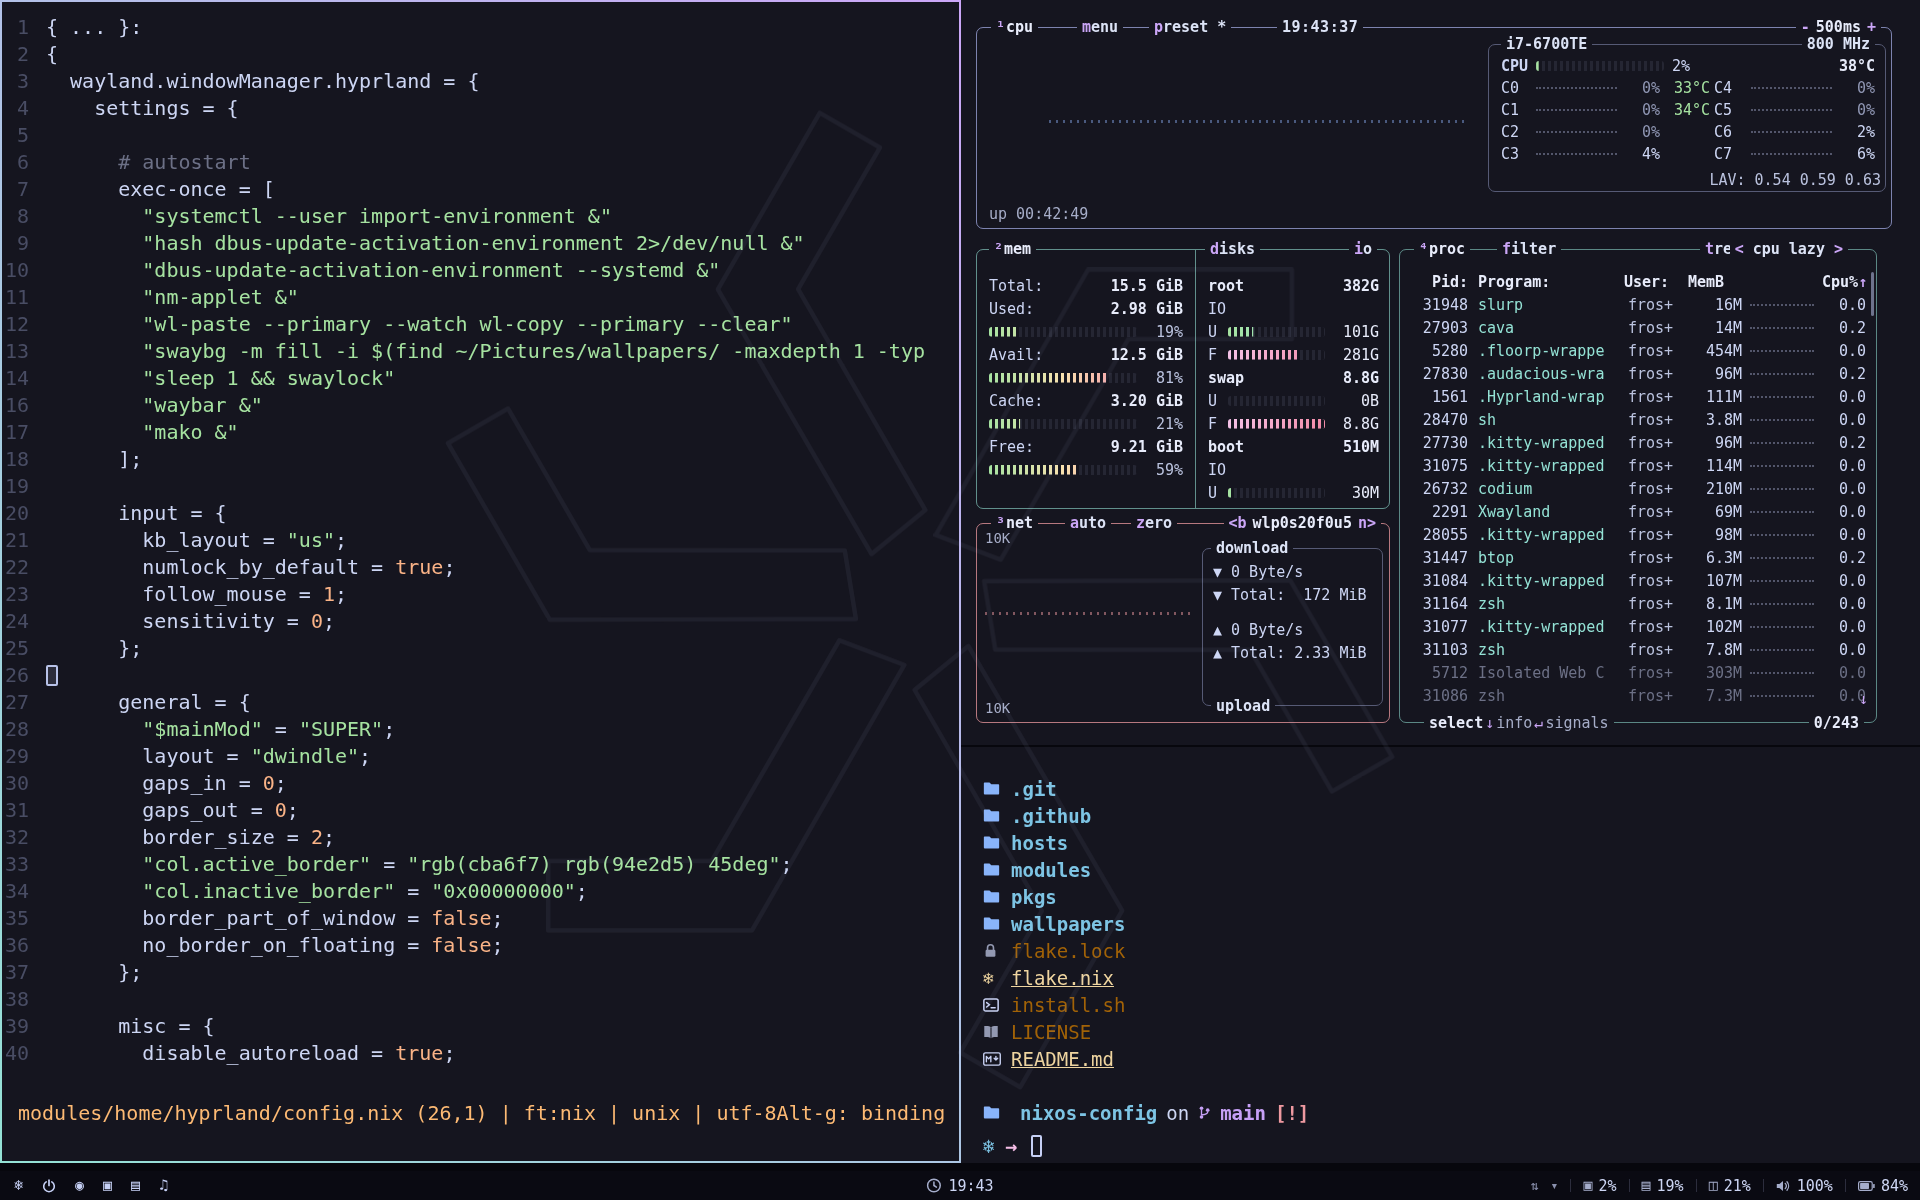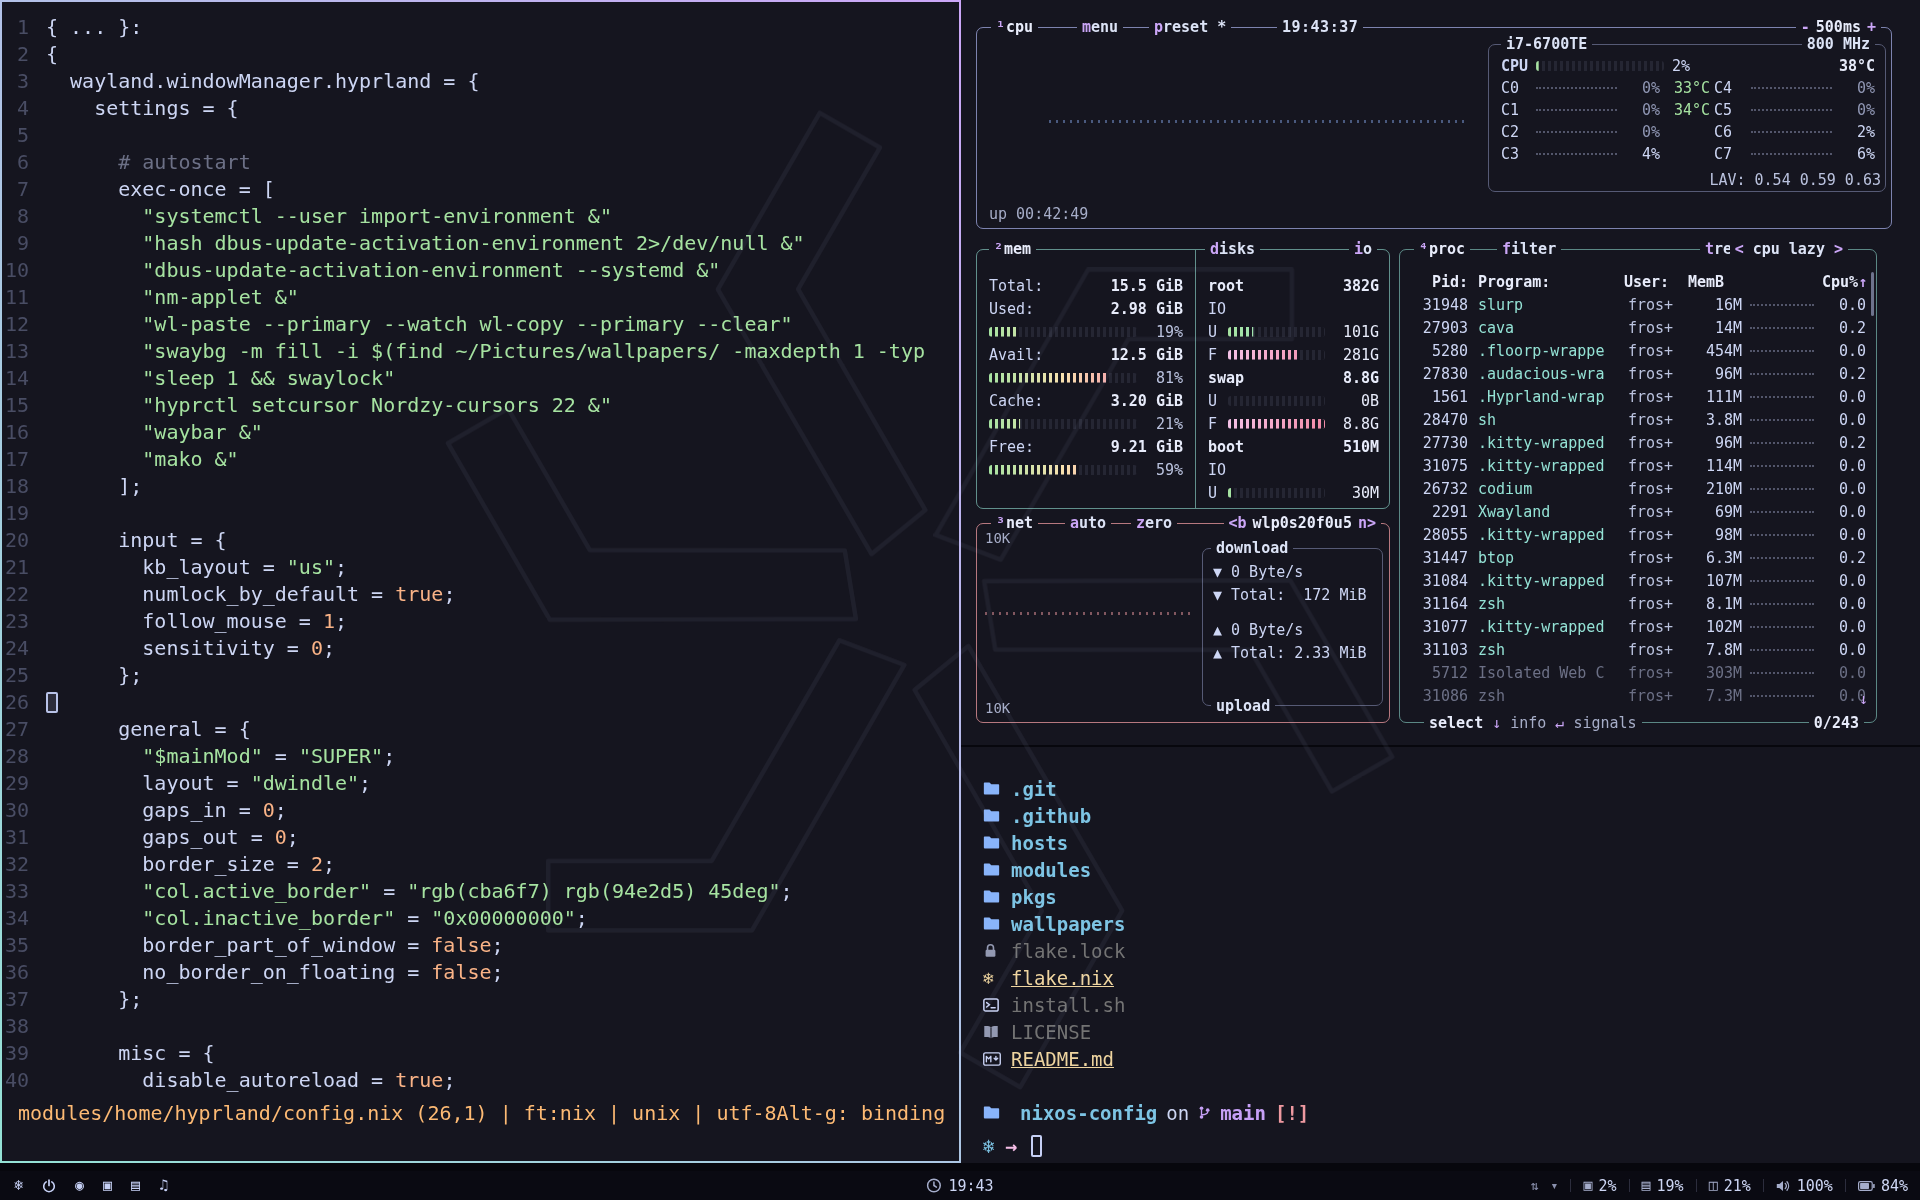--- a/index.html
+++ b/index.html
@@ -86,33 +86,33 @@
 .phead .h-cpu{text-align:right}
 .prows{position:absolute;left:12px;right:10px;top:43px;bottom:8px;overflow:hidden}
 .prow{display:grid;grid-template-columns:56px 156px 64px 54px 1fr 44px;height:23px;align-items:center}
 .c-pid{text-align:right;color:#cdd6f4}
 .c-name{padding-left:10px;color:#94e2d5;overflow:hidden;white-space:pre}
 .c-user{color:#bac2de;padding-left:4px}
 .c-mem{text-align:right;color:#cdd6f4}
 .c-cpu{text-align:right;color:#cdd6f4}
 .c-dots{margin:0 8px}
 .prow.pdim .c-pid,.prow.pdim .c-name,.prow.pdim .c-user,.prow.pdim .c-mem,.prow.pdim .c-cpu{color:#6c7086}
-.pfoot{position:absolute;bottom:-11px;left:24px;background:#15151f;padding:0 5px;display:flex;gap:9px;line-height:20px}
+.pfoot{position:absolute;bottom:-11px;left:24px;background:#15151f;padding:0 5px;display:flex;gap:2px;line-height:20px}
 .pfoot .fsel{font-weight:bold;color:#e8ecfb}
 .pfoot .fdim{color:#a6adc8}
 .pcount{position:absolute;bottom:-11px;right:12px;background:#15151f;padding:0 5px;font-weight:bold;color:#e8ecfb;line-height:20px}
 .parrow-down{position:absolute;right:8px;bottom:14px;color:#cba6f7}
 .pthumb{position:absolute;top:22px;right:2px;width:3px;height:44px;background:#6e738d;border-radius:2px}
 
 
 .term-win{left:961px;top:745px;width:959px;height:418px;border-top:2px solid #07070d;padding:28px 0 0 22px;font-size:19px}
 .frow{display:flex;align-items:center;height:27px}
 .ficon{display:inline-flex;width:28px;align-items:center;font-size:17px}
 .fname.dir{color:#7dc4e4;font-weight:bold}
-.fname.file{color:#737373}
+.fname.file{color:#a16207}
 .fname.mod{color:#eed49f;text-decoration:underline}
 .spacer27{height:27px}
 .prompt-line{display:flex;align-items:center;height:27px;gap:9px}
 .p-dir{color:#7dc4e4;font-weight:bold}
 .p-on{color:#cdd6f4}
 .branch-ic{color:#c6a0f6;display:inline-flex}
 .p-branch{color:#c6a0f6;font-weight:bold}
 .p-status{color:#ee99a0;font-weight:bold}
 .input-line{display:flex;align-items:center;height:27px;margin-top:6px;gap:10px}
 .nix-glyph{color:#7dc4e4;font-size:20px}
@@ -146,21 +146,20 @@
         <div class="eline"><span class="lnum">5</span></div>
         <div class="eline"><span class="lnum">6</span><span class="tok tok-c">      # autostart</span></div>
         <div class="eline"><span class="lnum">7</span><span class="tok tok-f">      exec-once = [</span></div>
         <div class="eline"><span class="lnum">8</span><span class="tok tok-f">        </span><span class="tok tok-s">"systemctl --user import-environment &amp;"</span></div>
         <div class="eline"><span class="lnum">9</span><span class="tok tok-f">        </span><span class="tok tok-s">"hash dbus-update-activation-environment 2&gt;/dev/null &amp;"</span></div>
         <div class="eline"><span class="lnum">10</span><span class="tok tok-f">        </span><span class="tok tok-s">"dbus-update-activation-environment --systemd &amp;"</span></div>
         <div class="eline"><span class="lnum">11</span><span class="tok tok-f">        </span><span class="tok tok-s">"nm-applet &amp;"</span></div>
         <div class="eline"><span class="lnum">12</span><span class="tok tok-f">        </span><span class="tok tok-s">"wl-paste --primary --watch wl-copy --primary --clear"</span></div>
         <div class="eline"><span class="lnum">13</span><span class="tok tok-f">        </span><span class="tok tok-s">"swaybg -m fill -i $(find ~/Pictures/wallpapers/ -maxdepth 1 -typ</span></div>
         <div class="eline"><span class="lnum">14</span><span class="tok tok-f">        </span><span class="tok tok-s">"sleep 1 &amp;&amp; swaylock"</span></div>
-        <div class="eline"><span class="lnum">15</span><span class="tok tok-f">        </span><span class="tok tok-s">"hyprctl setcursor Nordzy-cursors 22 &amp;"</span></div>
         <div class="eline"><span class="lnum">16</span><span class="tok tok-f">        </span><span class="tok tok-s">"waybar &amp;"</span></div>
         <div class="eline"><span class="lnum">17</span><span class="tok tok-f">        </span><span class="tok tok-s">"mako &amp;"</span></div>
         <div class="eline"><span class="lnum">18</span><span class="tok tok-f">      ];</span></div>
         <div class="eline"><span class="lnum">19</span></div>
         <div class="eline"><span class="lnum">20</span><span class="tok tok-f">      input = {</span></div>
         <div class="eline"><span class="lnum">21</span><span class="tok tok-f">        kb_layout = </span><span class="tok tok-s">"us"</span><span class="tok tok-f">;</span></div>
         <div class="eline"><span class="lnum">22</span><span class="tok tok-f">        numlock_by_default = </span><span class="tok tok-n">true</span><span class="tok tok-f">;</span></div>
         <div class="eline"><span class="lnum">23</span><span class="tok tok-f">        follow_mouse = </span><span class="tok tok-n">1</span><span class="tok tok-f">;</span></div>
         <div class="eline"><span class="lnum">24</span><span class="tok tok-f">        sensitivity = </span><span class="tok tok-n">0</span><span class="tok tok-f">;</span></div>
         <div class="eline"><span class="lnum">25</span><span class="tok tok-f">      };</span></div>

